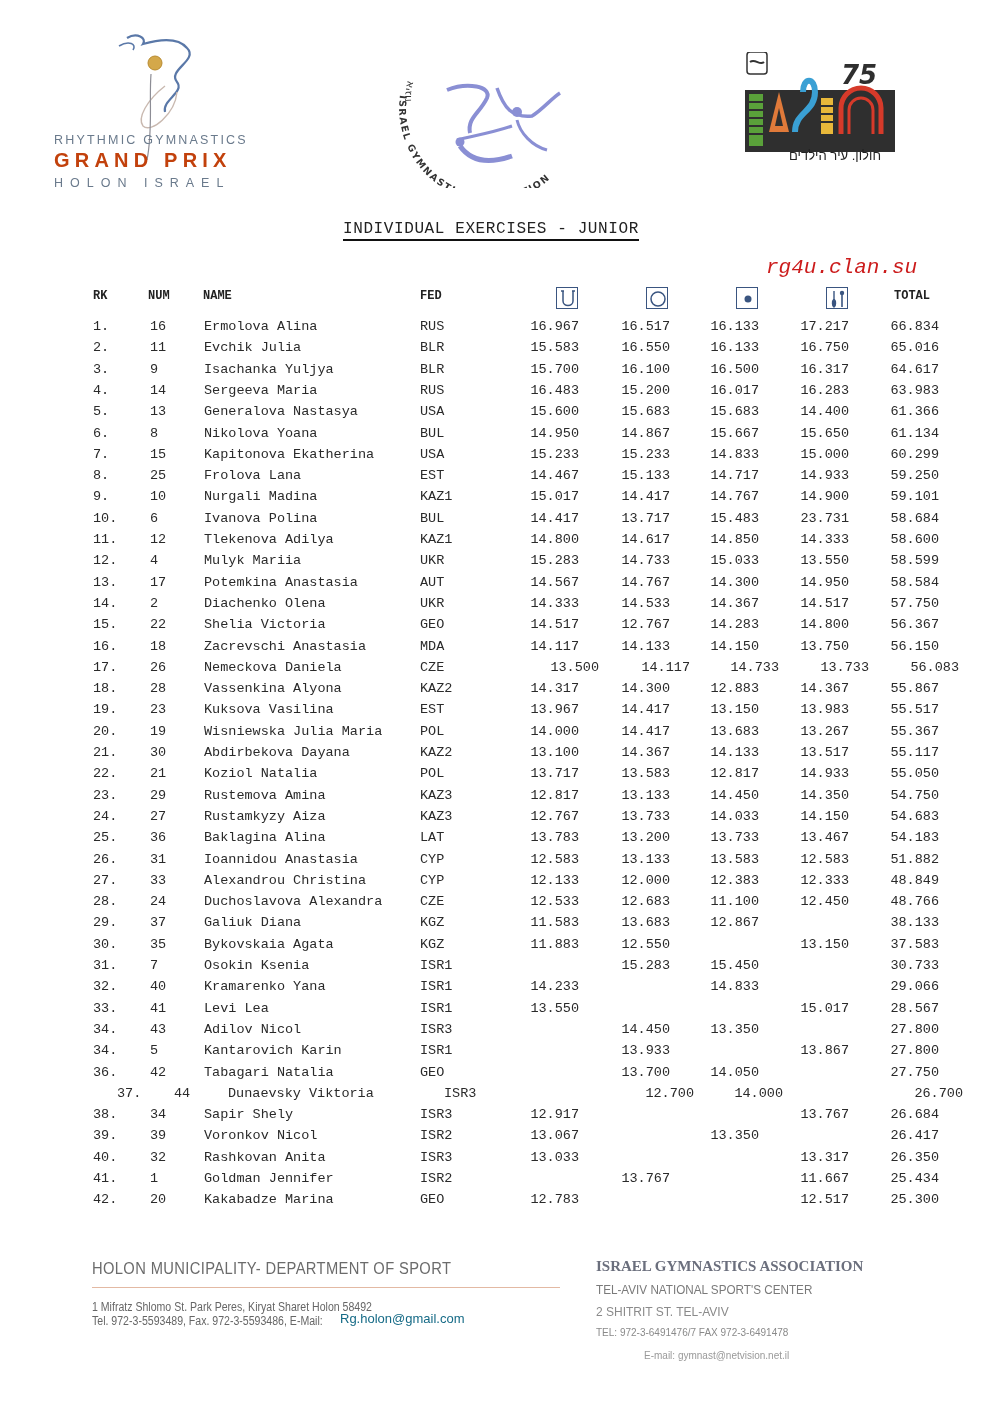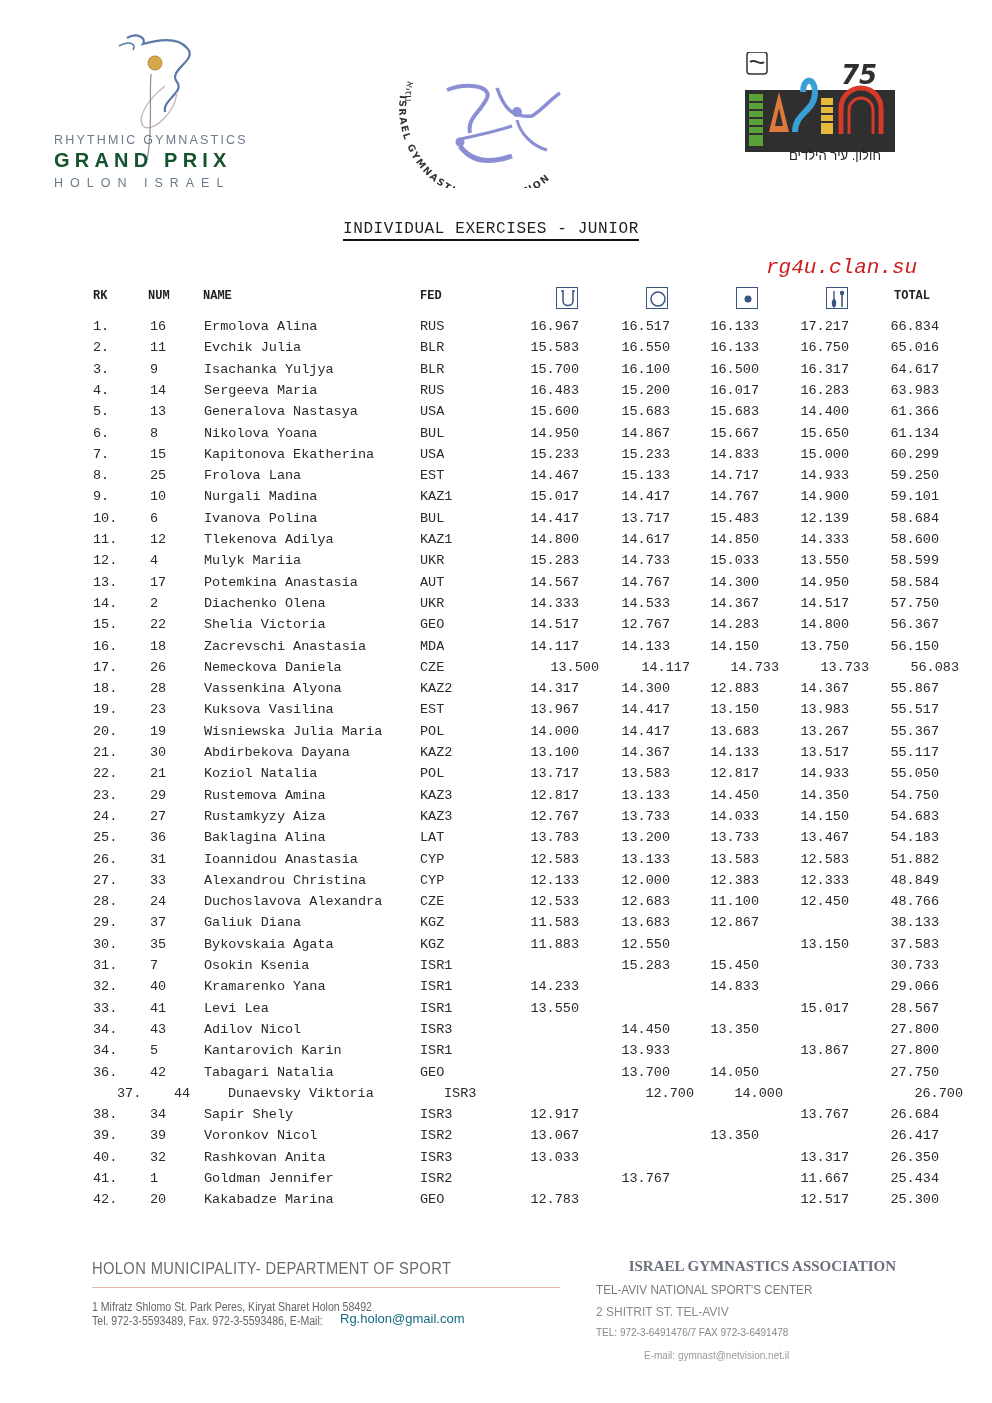--- a/index.html
+++ b/index.html
@@ -2,21 +2,21 @@
 <html><head>
 <meta charset="utf-8">
 <style>
   html, body { margin: 0; padding: 0; background: #ffffff; }
   body { width: 992px; height: 1403px; position: relative; overflow: hidden; font-family: "Liberation Mono", "DejaVu Sans Mono", monospace; color: #222; }
 
   
   .logo-left { position: absolute; left: 52px; top: 30px; width: 200px; height: 165px; }
   .logo-left svg { position: absolute; left: 55px; top: 0; }
   .lg-line1 { position: absolute; left: 2px; top: 103px; font-family: "Liberation Sans", sans-serif; font-size: 12.5px; letter-spacing: 2.2px; color: #6a7a8c; white-space: nowrap; }
-  .lg-line2 { position: absolute; left: 2px; top: 119px; font-family: "Liberation Sans", sans-serif; font-size: 20px; font-weight: bold; letter-spacing: 5.2px; color: #14532d; white-space: nowrap; }
+  .lg-line2 { position: absolute; left: 2px; top: 119px; font-family: "Liberation Sans", sans-serif; font-size: 20px; font-weight: bold; letter-spacing: 5.2px; color: #c2410c; white-space: nowrap; }
   .lg-line3 { position: absolute; left: 2px; top: 146px; font-family: "Liberation Sans", sans-serif; font-size: 12.5px; letter-spacing: 7px; color: #6a7a8c; white-space: nowrap; }
 
   .logo-center { position: absolute; left: 392px; top: 38px; width: 200px; height: 150px; }
   .logo-center svg { position: absolute; left: 0; top: 0; }
 
   .logo-right { position: absolute; left: 745px; top: 52px; width: 160px; height: 115px; }
   .logo-right .hebrew { position: absolute; left: 44px; top: 96px; font-family: Liberation Sans, sans-serif; font-size: 13px; color: #222; direction: rtl; white-space: nowrap; }
 
   
   .title { position: absolute; left: 343px; top: 220px; font-size: 16px; letter-spacing: 0.6px; color: #222; border-bottom: 2px solid #111; padding-bottom: 1px; white-space: nowrap; }
@@ -42,21 +42,21 @@
   .c-tot { right: 53px; text-align: center; }
 
   
   .footer-left { position: absolute; left: 92px; top: 1260px; width: 470px; }
   .fl-title { font-family: "Liberation Sans", sans-serif; font-size: 16px; color: #6b6b6b; letter-spacing: 0.4px; white-space: nowrap; transform: scaleX(0.92); transform-origin: left; }
   .fl-rule { position: absolute; left: 0; top: 27px; width: 468px; height: 1px; background: #e3b9a3; }
   .fl-addr { position: absolute; left: 0; top: 40px; font-family: "Liberation Sans", sans-serif; font-size: 12px; color: #666; white-space: nowrap; transform: scaleX(0.88); transform-origin: left; }
   .fl-tel { position: absolute; left: 0; top: 54px; font-family: "Liberation Sans", sans-serif; font-size: 12px; color: #666; white-space: nowrap; transform: scaleX(0.88); transform-origin: left; }
   .fl-email { position: absolute; left: 248px; top: 51px; font-family: "Liberation Sans", sans-serif; font-size: 13px; color: #156a86; white-space: nowrap; }
 
-  .footer-right { position: absolute; left: 596px; top: 1258px; width: 300px; text-align: right; }
+  .footer-right { position: absolute; left: 596px; top: 1258px; width: 300px; }
   .fr-title { font-family: "Liberation Serif", serif; font-size: 15px; font-weight: bold; color: #6b6f7d; white-space: nowrap; }
   .fr-line { position: absolute; left: 0; font-family: "Liberation Sans", sans-serif; color: #8a8a8a; white-space: nowrap; }
 </style>
 </head>
 <body>
 
 <div class="logo-left">
   <svg width="110" height="130" viewBox="0 0 110 130">
     <path d="M20 8 C30 2 40 8 36 14 C50 10 70 6 80 18 C92 30 60 40 70 52 C78 62 55 70 58 82" fill="none" stroke="#5a78a8" stroke-width="2.2"></path>
     <path d="M12 16 C22 10 30 14 26 20" fill="none" stroke="#5a78a8" stroke-width="1.6"></path>
@@ -253,21 +253,21 @@
       <span class="c-tot">59.101</span>
     </div>
     <div class="row" style="top: 191.7px;">
       <span class="c-rk">10.</span>
       <span class="c-num">6</span>
       <span class="c-name">Ivanova Polina</span>
       <span class="c-fed">BUL</span>
       <span class="c-s1">14.417</span>
       <span class="c-s2">13.717</span>
       <span class="c-s3">15.483</span>
-      <span class="c-s4">12.139</span>
+      <span class="c-s4">23.731</span>
       <span class="c-tot">58.684</span>
     </div>
     <div class="row" style="top: 213px;">
       <span class="c-rk">11.</span>
       <span class="c-num">12</span>
       <span class="c-name">Tlekenova Adilya</span>
       <span class="c-fed">KAZ1</span>
       <span class="c-s1">14.800</span>
       <span class="c-s2">14.617</span>
       <span class="c-s3">14.850</span>

